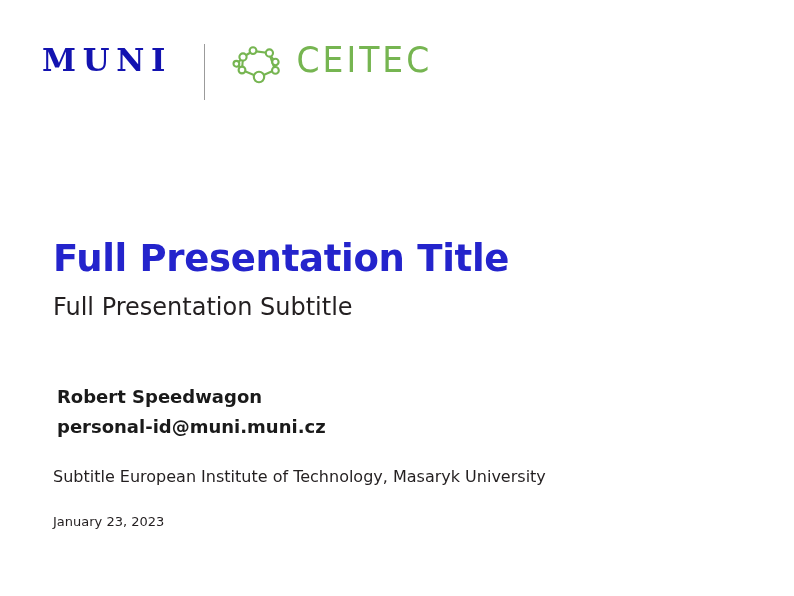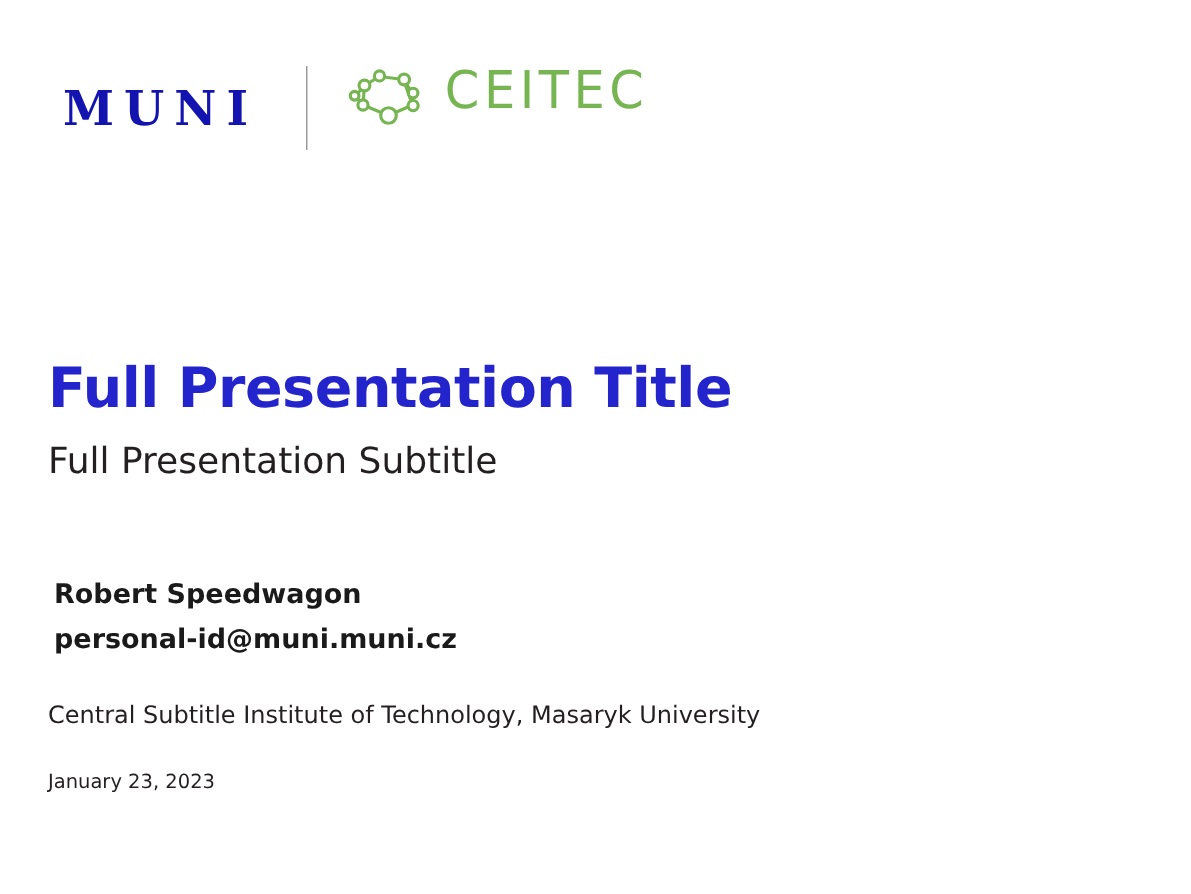--- a/index.html
+++ b/index.html
@@ -25,21 +25,20 @@
     position: absolute;
     left: 42px;
     top: 44px;
     display: flex;
     align-items: center;
     height: 56px;
   }
 
   .muni-logo {
     display: flex;
-    align-items: center;
     height: 56px;
   }
 
   .muni-wordmark {
     font-family: "DejaVu Serif", serif;
     font-weight: 700;
     font-size: 32px;
     letter-spacing: 7px;
     color: #1313b0;
     line-height: 1;
@@ -77,21 +76,21 @@
     color: #76b551;
     line-height: 1;
     white-space: nowrap;
     transform: scaleY(1.05);
     transform-origin: left center;
   }
 
   
   .content {
     position: absolute;
-    left: 32px;
+    left: 53px;
     top: 238px;
     width: 700px;
   }
 
   .slide-title {
     font-family: "DejaVu Sans", sans-serif;
     font-weight: 700;
     font-size: 37px;
     line-height: 1.12;
     color: #2424cc;
@@ -194,19 +193,19 @@
 
     <h1 class="slide-title">Full Presentation Title</h1>
 
     <p class="slide-subtitle">Full Presentation Subtitle</p>
 
     <div class="author-block">
       <p class="author-name">Robert Speedwagon</p>
       <p class="author-email">personal-id@muni.muni.cz</p>
     </div>
 
-    <p class="affiliation">Central Subtitle Institute of Technology, Masaryk University</p>
+    <p class="affiliation">Subtitle European Institute of Technology, Masaryk University</p>
 
     <p class="slide-date">January 23, 2023</p>
 
   </div>
 
 </div>
 
 </body></html>

